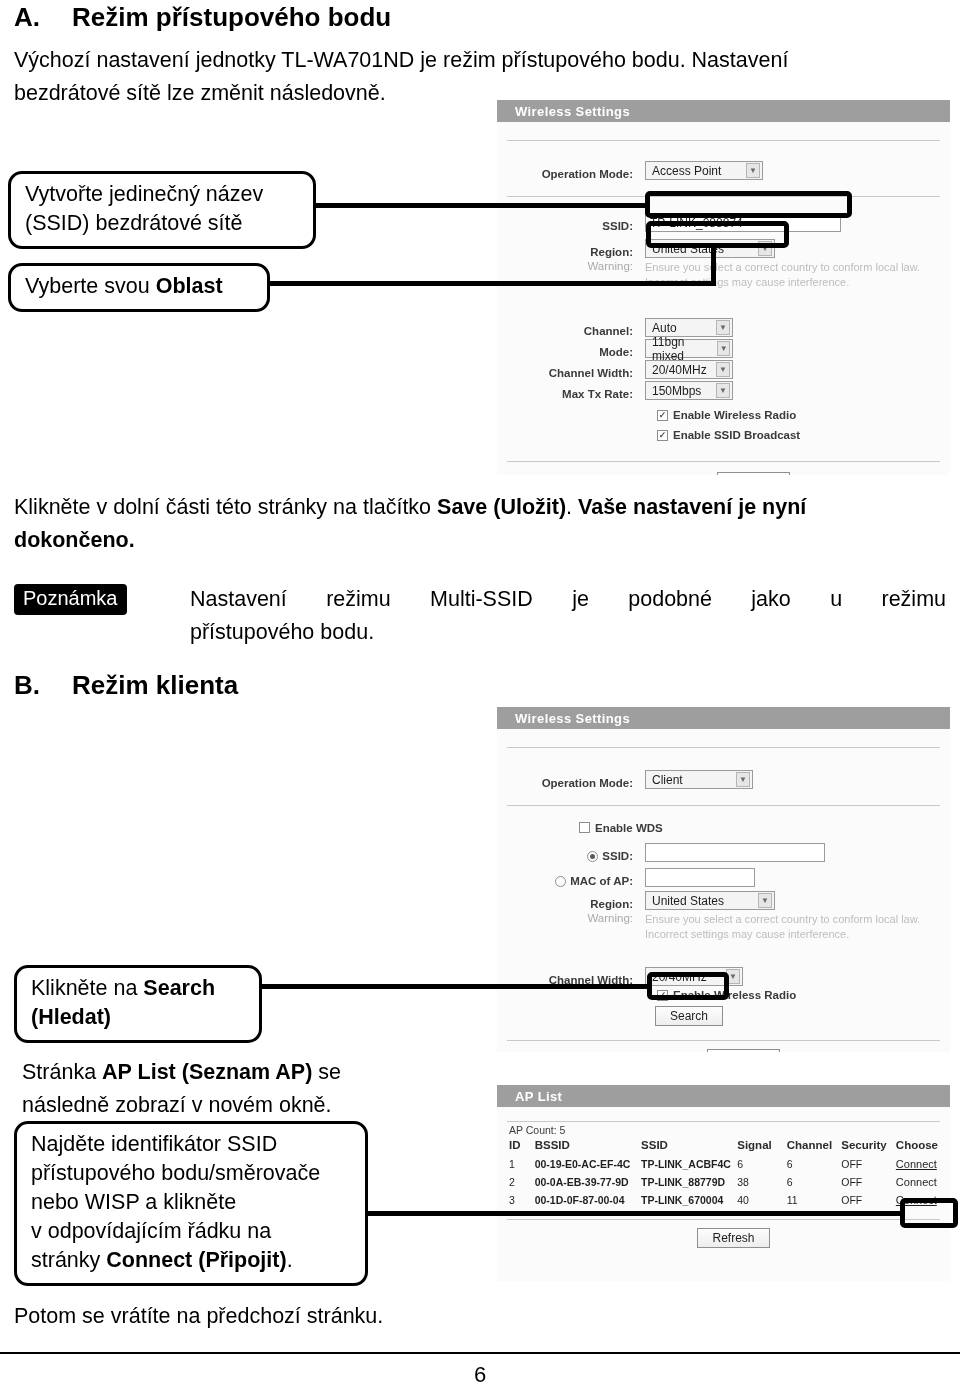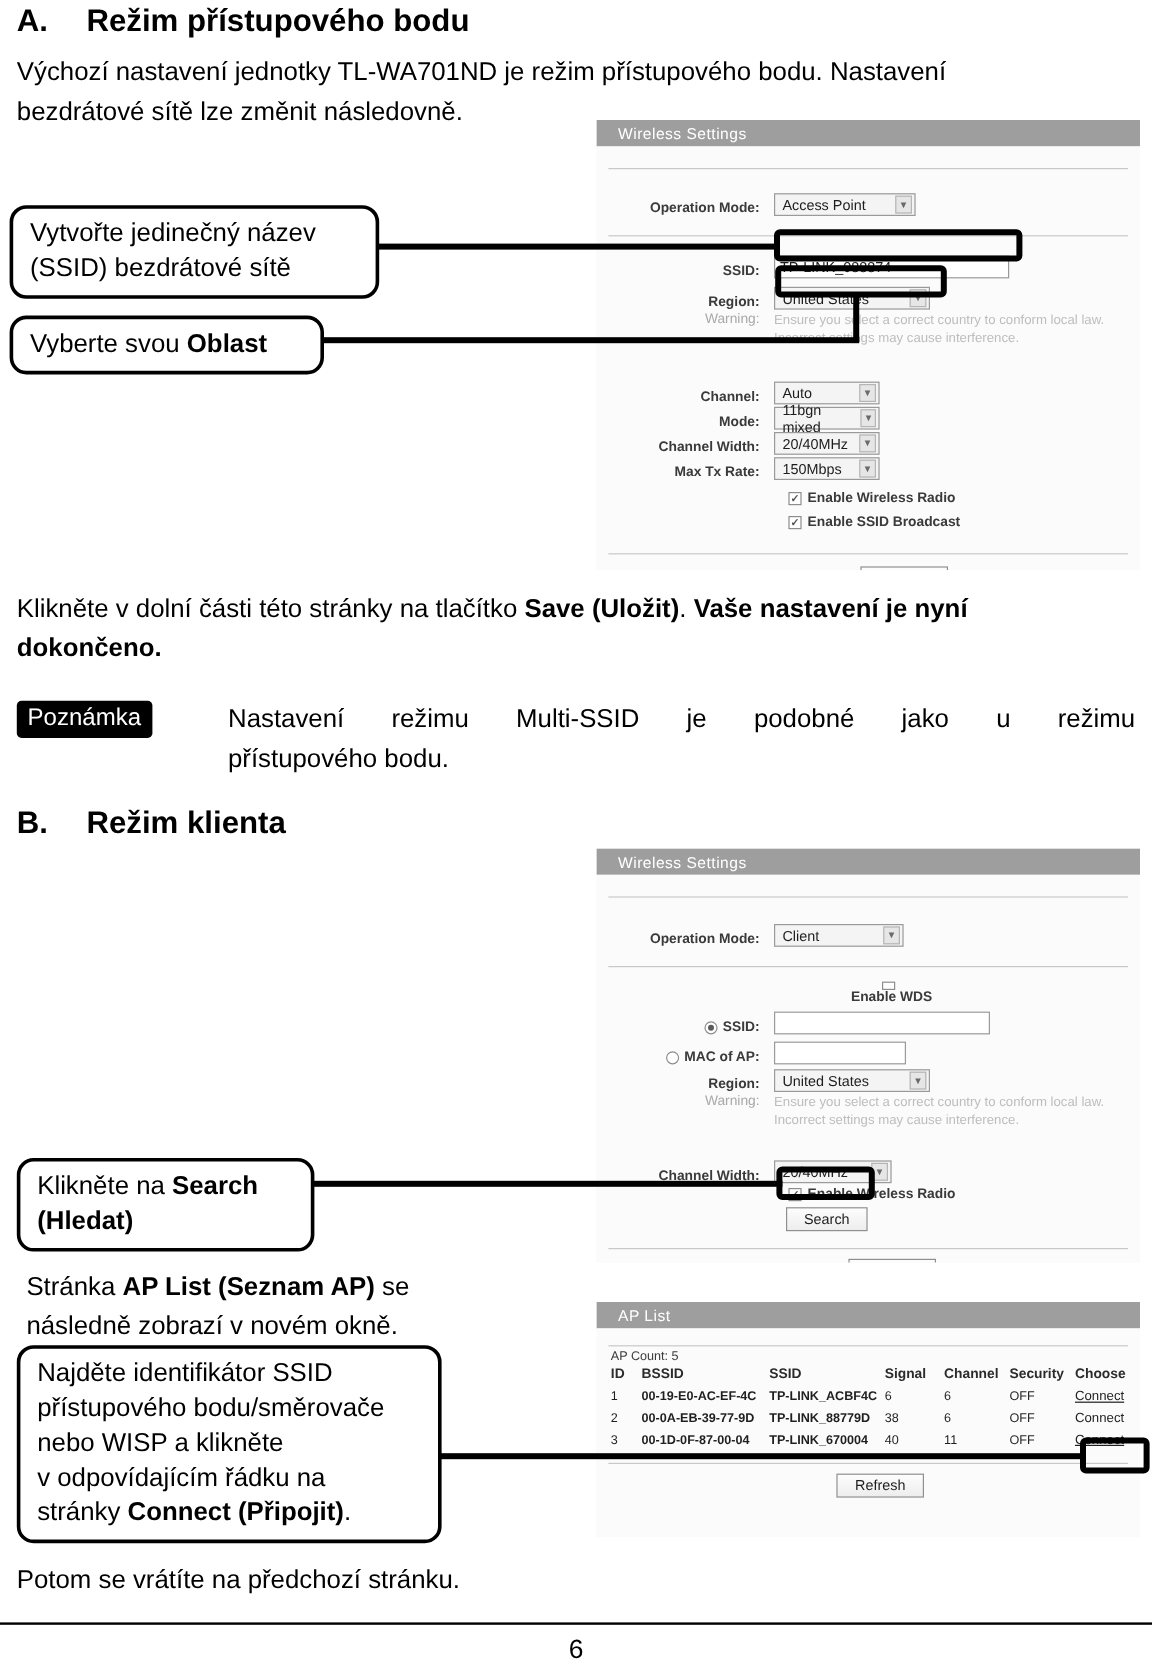--- a/index.html
+++ b/index.html
@@ -86,21 +86,21 @@
   .shot {
     position: absolute;
     background: #fbfbfb;
     font-family: "Liberation Sans", sans-serif;
     color: #2d2d2d;
     overflow: hidden;
   }
   .shot-title {
     background: #9e9e9e;
     color: #ffffff;
-    font-weight: normal;
+    font-weight: bold;
     font-size: 13px;
     letter-spacing: .4px;
     padding: 4px 4px 4px 18px;
     height: 22px;
   }
   .shot-body { position: relative; background: #fbfbfb; }
   .hr { border-top: 1px solid #c9c9c9; margin: 0 10px; }
 
   .frm-row {
     display: flex;
@@ -380,21 +380,21 @@
             <span>Client</span>
             <span class="caret">▼</span>
           </div>
         </div>
       </div>
 
       <div style="height:16px;"></div>
       <div class="hr"></div>
       <div style="height:12px;"></div>
 
-      <div class="chk-row" style="margin-left:39px; height:19px;flex-direction:column;">
+      <div class="chk-row" style="margin-left:82px; height:19px;">
         <span class="chkbox"></span>
         <span>Enable WDS</span>
       </div>
 
       <div class="frm-row" style="height:25px;">
         <div class="frm-label" style="display:flex; justify-content:flex-end; align-items:center;">
           <span class="radio">
               <span class="dot"></span>
             </span>
           <span>SSID:</span>

